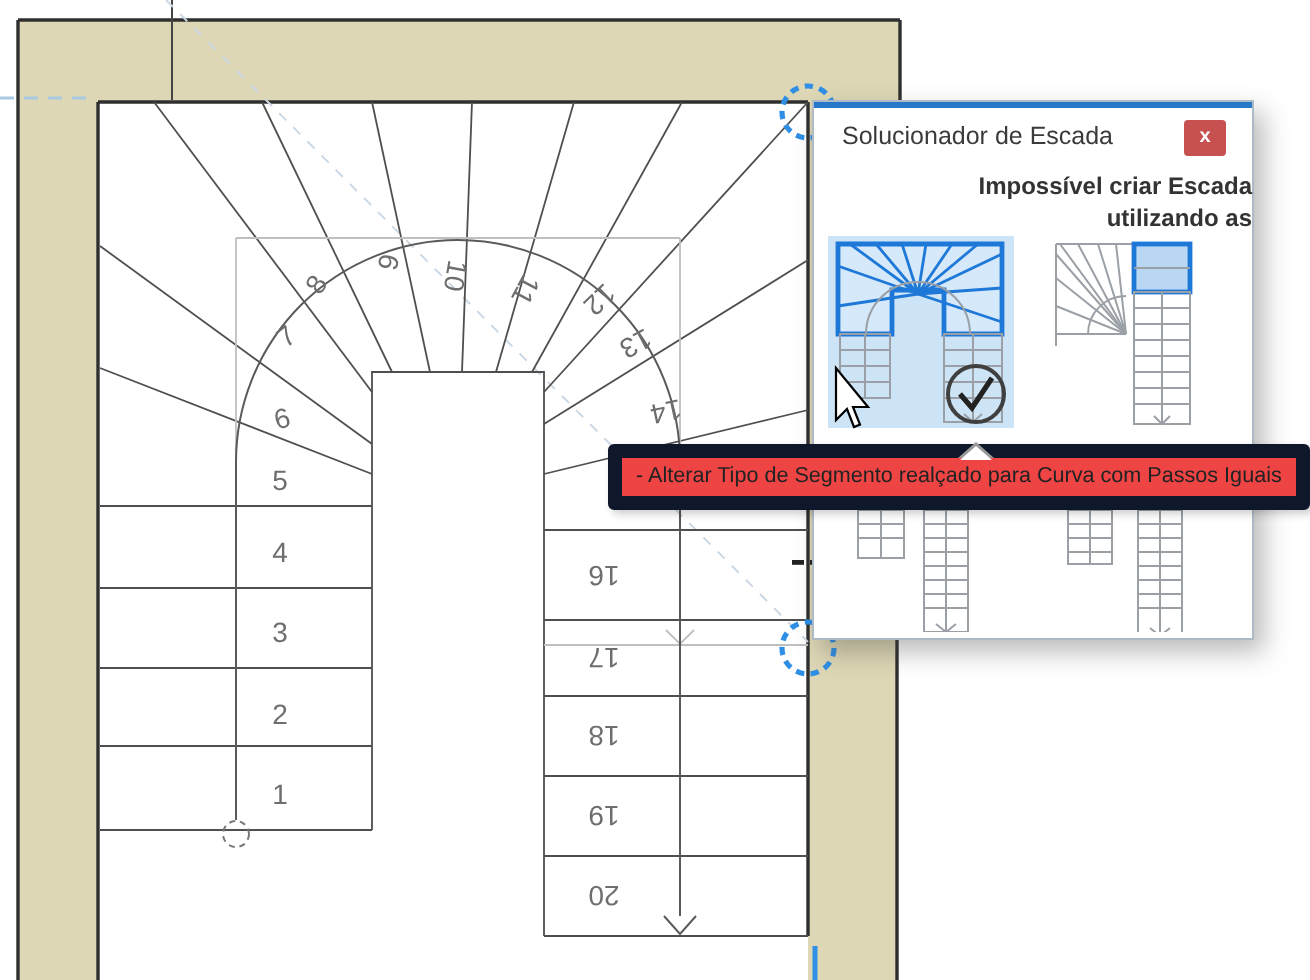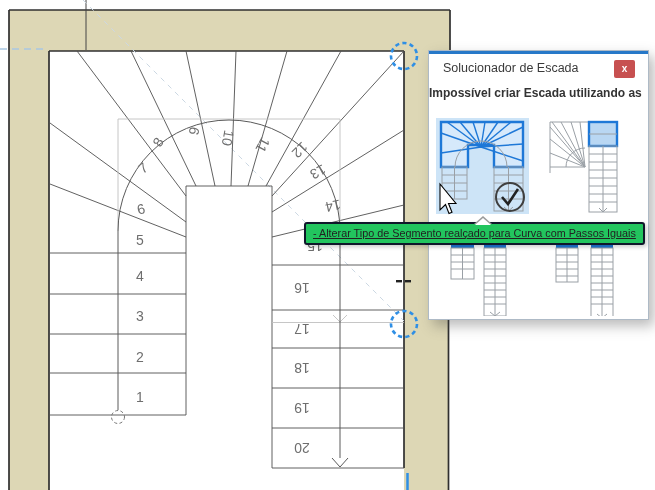--- a/index.html
+++ b/index.html
@@ -5,46 +5,46 @@
   html,body{margin:0;padding:0;background:#ffffff;}
   .stage{
     position:relative;width:655px;height:490px;overflow:hidden;
     background:#ffffff;font-family:"Liberation Sans",sans-serif;
   }
   .stage svg{display:block;}
   #plan-svg{position:absolute;left:0;top:0;}
 
   
   .dialog{
-    position:absolute;left:428px;top:50px;width:221px;height:270px;
+    position:absolute;left:406px;top:50px;width:221px;height:270px;
     background:#ffffff;border:1px solid #aebac6;box-sizing:border-box;
     box-shadow:5px 6px 12px rgba(60,60,60,.35);z-index:20;
   }
   .dialog-accent{height:3px;background:#2778c8;}
   .dialog-titlebar{position:relative;height:27px;}
   .dialog-title{
     position:absolute;left:14px;top:7px;font-size:12.5px;color:#3a3a3a;
   }
   .close-btn{
     position:absolute;right:13px;top:6px;width:21px;height:18px;
     background:#c75050;color:#ffffff;font-size:10px;font-weight:bold;
     text-align:center;line-height:18px;border-radius:2px;cursor:default;
   }
   .dialog-message{
-    margin-top:5px;text-align:left;font-size:12px;font-weight:600;
-    color:#333333;line-height:15.5px;
+    margin-top:5px;text-align:right;font-size:12px;font-weight:600;
+    color:#333333;line-height:15.5px;padding-left:36px;
   }
   .dialog-graphics{position:absolute;left:0;top:0;}
 
   
   .tooltip{
     position:absolute;left:304px;top:222px;height:19px;z-index:30;
-    background:#22c55e;border:2px solid #0f172a;border-radius:3px;
+    background:#ef4444;border:7px solid #0f172a;border-radius:3px;
     font-size:10.8px;color:#222222;line-height:19px;padding:0 7px;
-    white-space:nowrap;box-shadow:2px 2px 4px rgba(0,0,0,.2);text-decoration:underline;
+    white-space:nowrap;box-shadow:2px 2px 4px rgba(0,0,0,.2);
   }
   .tooltip-notch-border{
     position:absolute;left:168px;top:-8px;width:0;height:0;
     border-left:9px solid transparent;border-right:9px solid transparent;
     border-bottom:8px solid #9a9a9a;
   }
   .tooltip-notch-fill{
     position:absolute;left:169px;top:-6px;width:0;height:0;
     border-left:8px solid transparent;border-right:8px solid transparent;
     border-bottom:7px solid #ffffff;

